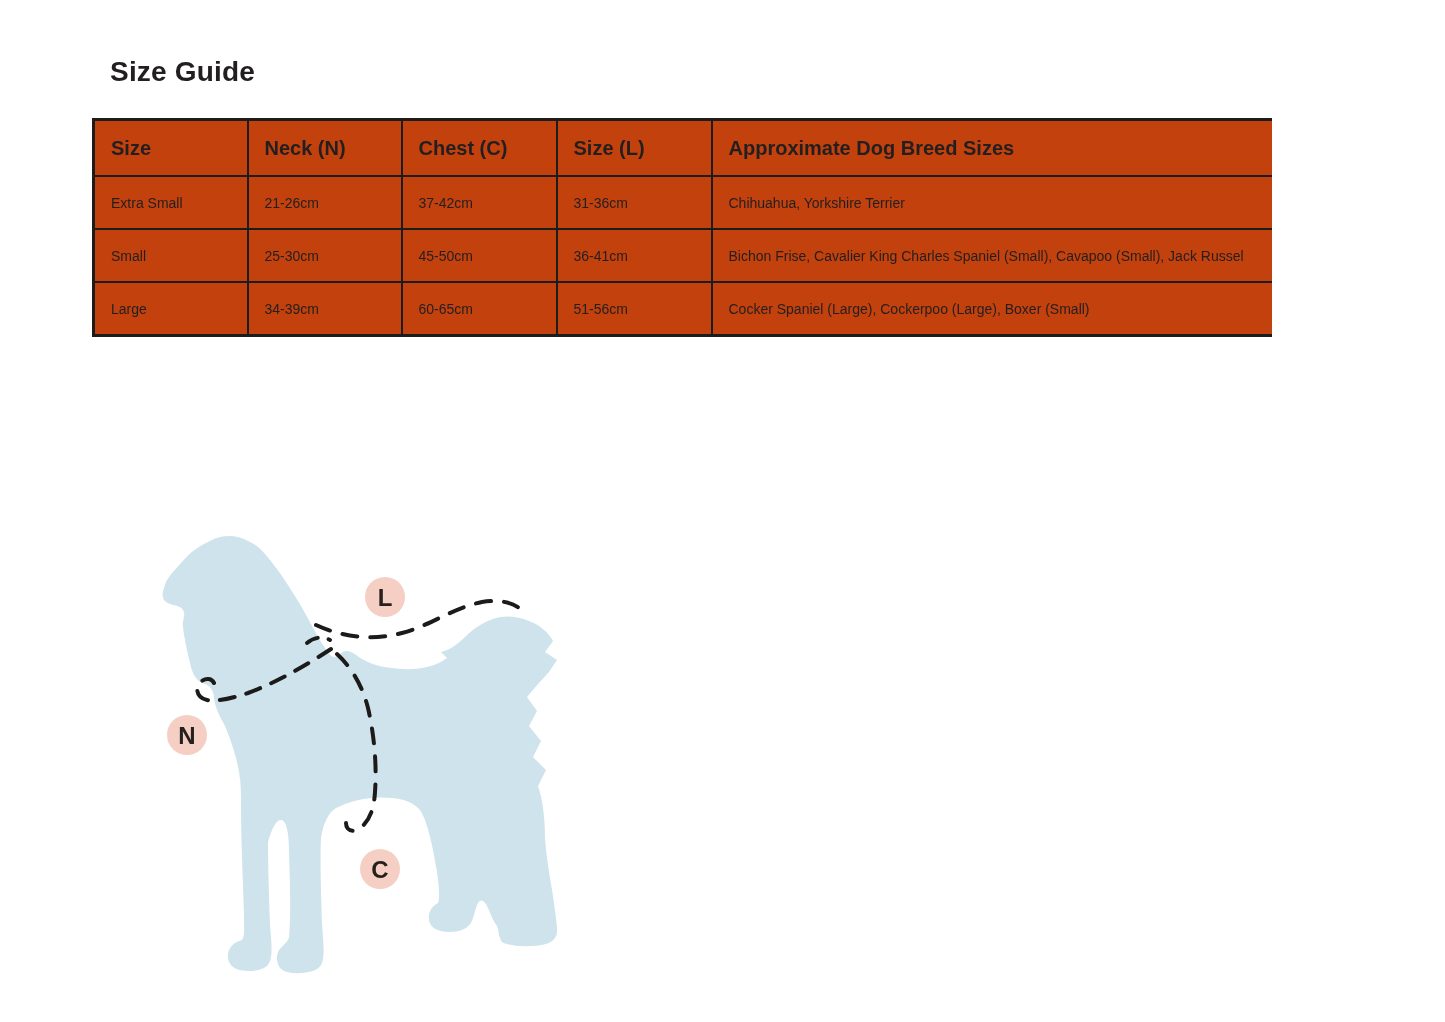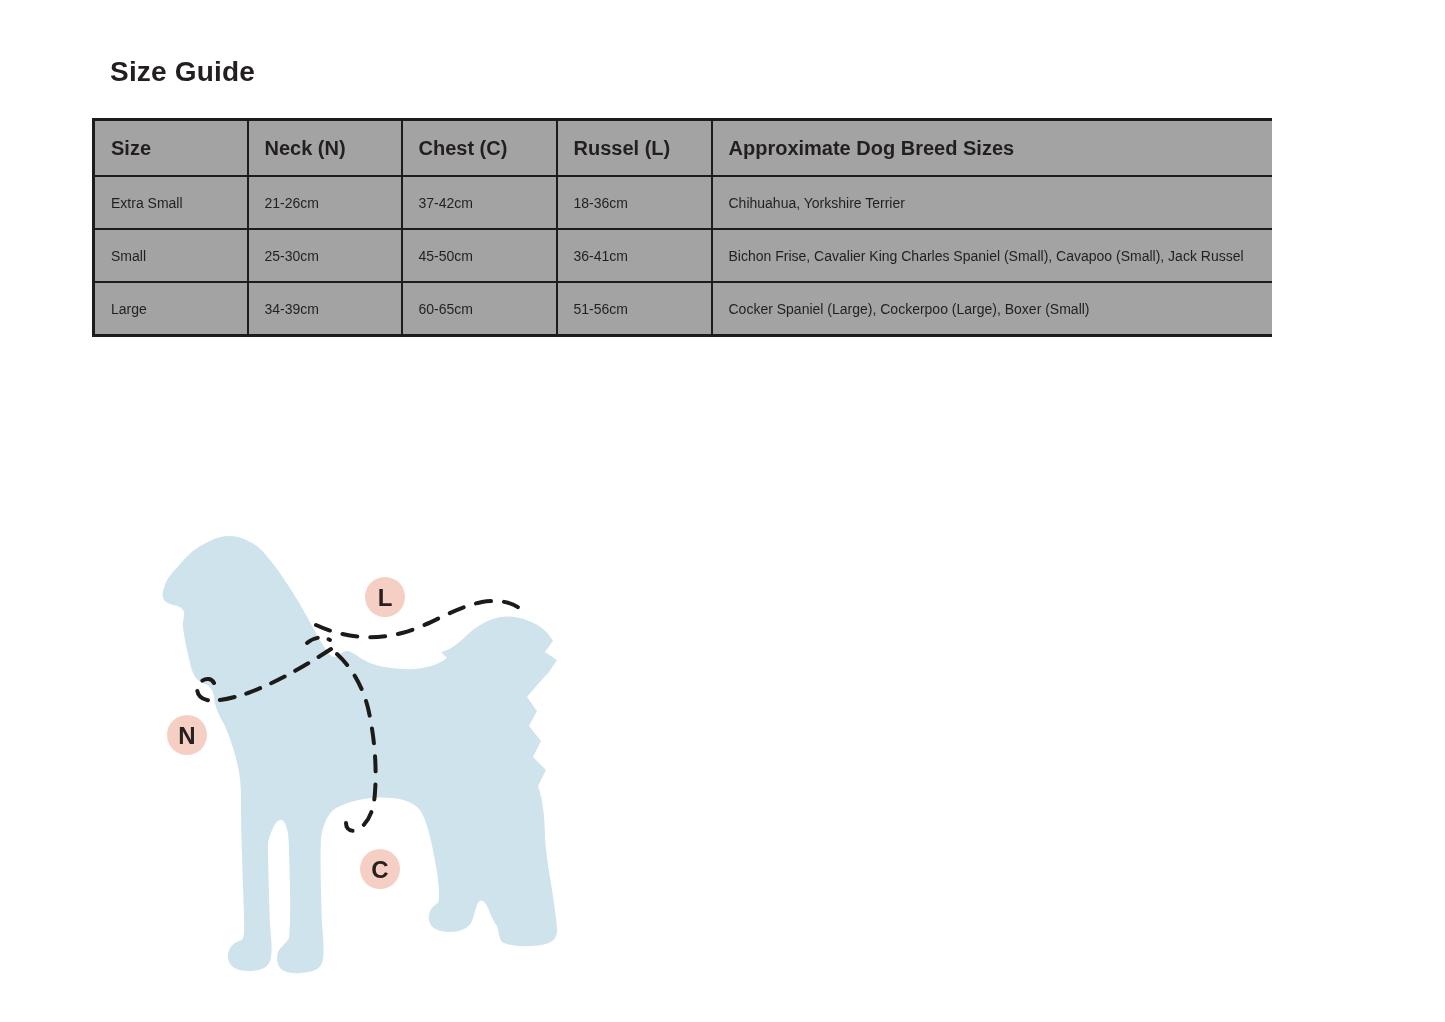--- a/index.html
+++ b/index.html
@@ -11,21 +11,21 @@
   .page { position: relative; width: 1272px; height: 1022px; overflow: hidden; background: #fff; }
 
   .page-title {
     position: absolute; left: 110px; top: 56px; margin: 0;
     font-size: 28px; font-weight: 700; letter-spacing: 0.2px; color: #231f20;
   }
 
   table.size-table {
     position: absolute; left: 92px; top: 118px;
     width: 1284px; border-collapse: collapse; table-layout: fixed;
-    background: #a3a3a3;
+    background: #c2410c;
   }
   .size-table col.c-size   { width: 154px; }
   .size-table col.c-neck   { width: 154px; }
   .size-table col.c-chest  { width: 155px; }
   .size-table col.c-length { width: 155px; }
   .size-table col.c-breeds { width: auto;  }
   .size-table th, .size-table td {
     border: 2px solid #1c1c1c;
     padding: 0 16px;
     text-align: left; vertical-align: middle;
@@ -57,30 +57,30 @@
         <col class="c-neck">
         <col class="c-chest">
         <col class="c-length">
         <col class="c-breeds">
     </colgroup>
     <thead>
       <tr>
         <th>Size</th>
         <th>Neck (N)</th>
         <th>Chest (C)</th>
-        <th>Russel (L)</th>
+        <th>Size (L)</th>
         <th>Approximate Dog Breed Sizes</th>
       </tr>
     </thead>
     <tbody>
       <tr>
         <td>Extra Small</td>
         <td>21-26cm</td>
         <td>37-42cm</td>
-        <td>18-36cm</td>
+        <td>31-36cm</td>
         <td>Chihuahua, Yorkshire Terrier</td>
       </tr>
       <tr>
         <td>Small</td>
         <td>25-30cm</td>
         <td>45-50cm</td>
         <td>36-41cm</td>
         <td>Bichon Frise, Cavalier King Charles Spaniel (Small), Cavapoo (Small), Jack Russel</td>
       </tr>
       <tr>

